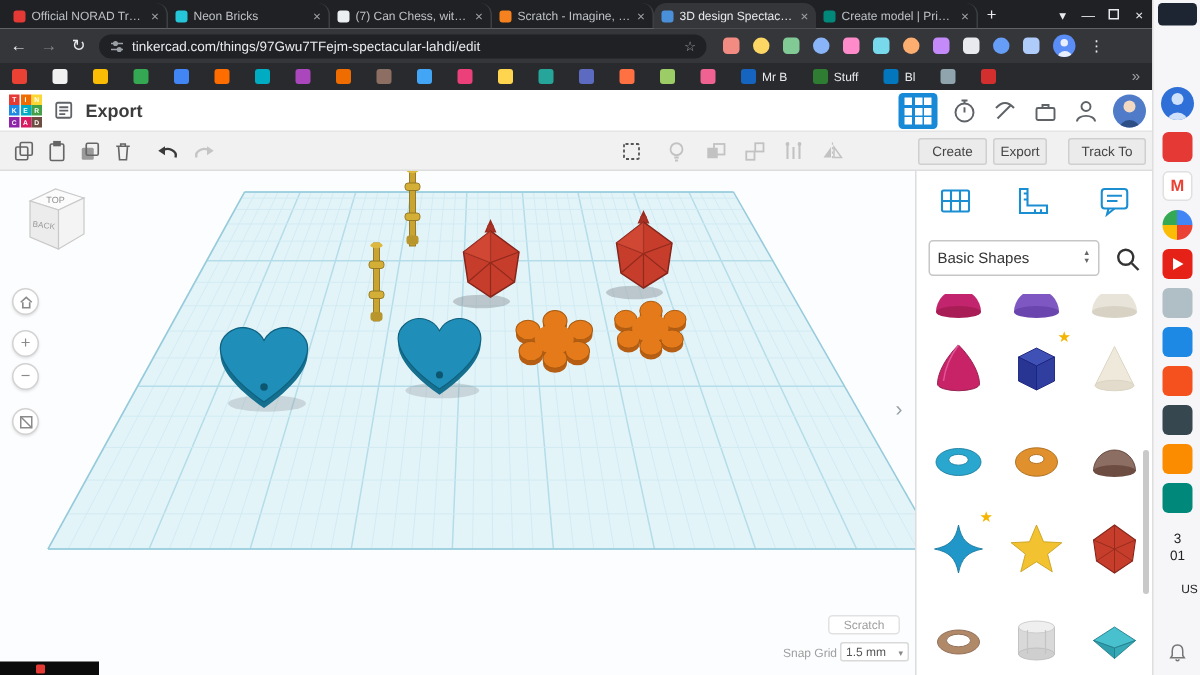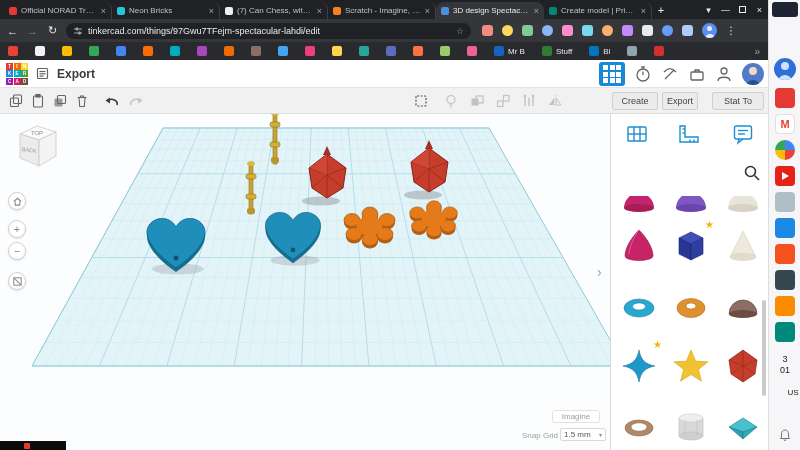--- a/index.html
+++ b/index.html
@@ -350,21 +350,21 @@
     <svg class="aicon" style="left:547px" viewBox="0 0 16 16">
         <g fill="#c2c2c2">
           <polygon points="2,12 7,12 7,5"></polygon>
           <polygon points="14,12 9,12 9,5" fill="none" stroke="#c2c2c2" stroke-width="1"></polygon>
         </g>
         <line x1="8" y1="2" x2="8" y2="14" stroke="#c2c2c2" stroke-width="0.8" stroke-dasharray="1.5 1.5"></line>
       </svg>
 
     <div class="btn" style="left:612px;width:46px">Create</div>
     <div class="btn" style="left:662px;width:36px">Export</div>
-    <div class="btn" style="left:712px;width:52px">Stat To</div>
+    <div class="btn" style="left:712px;width:52px">Track To</div>
   </div>
 
   <div class="viewport">
     <svg id="plane-grid" width="610" height="336">
         <polygon points="163,14 489,14 625,252 32,252" fill="#e3f4f9"></polygon>
         <line x1="163.17045454545456" y1="14" x2="32" y2="252" stroke="#b4dde9" stroke-width="1"></line>
         <line x1="170.57274449035816" y1="14" x2="45.47727272727273" y2="252" stroke="#cfeaf2" stroke-width="0.6"></line>
         <line x1="177.9750344352617" y1="14" x2="58.95454545454545" y2="252" stroke="#cfeaf2" stroke-width="0.6"></line>
         <line x1="185.3773243801653" y1="14" x2="72.43181818181819" y2="252" stroke="#cfeaf2" stroke-width="0.6"></line>
         <line x1="192.77961432506888" y1="14" x2="85.9090909090909" y2="252" stroke="#cfeaf2" stroke-width="0.6"></line>
@@ -544,21 +544,21 @@
       <svg width="11" height="11" viewBox="0 0 12 12">
           <g stroke="#8a8a8a" stroke-width="1.1" fill="none">
             <rect x="2" y="2" width="8" height="8"></rect>
             <line x1="2" y1="2" x2="10" y2="10"></line>
           </g>
         </svg>
     </div>
 
     <div class="collapse">›</div>
 
-    <div class="settings-btn">Imagine</div>
+    <div class="settings-btn">Scratch</div>
     <div class="snap-label">Snap Grid</div>
     <div class="snap-dd">
       <span>1.5 mm</span>
       <span style="font-size:6px;color:#888">▾</span>
     </div>
   </div>
 
   <div class="panel">
     <svg class="picon" style="left:14px" viewBox="0 0 24 24">
         <g stroke="#1b8ed1" stroke-width="1.4" fill="none">
@@ -579,20 +579,27 @@
       </svg>
     <svg class="picon" style="left:120px" viewBox="0 0 24 24">
         <g stroke="#1b8ed1" stroke-width="1.4" fill="none">
           <rect x="3.5" y="4" width="17" height="13" rx="2"></rect>
           <path d="M8 17 L7 21 L12 17"></path>
           <line x1="7" y1="8.5" x2="17" y2="8.5"></line>
           <line x1="7" y1="12" x2="14" y2="12"></line>
         </g>
       </svg>
 
+    <div class="pdd">
+      <span>Basic Shapes</span>
+      <span class="spin">
+        <span>▲</span>
+        <span>▼</span>
+      </span>
+    </div>
     <svg class="searchbtn" viewBox="0 0 18 18">
         <g stroke="#333" stroke-width="1.6" fill="none">
           <circle cx="7.5" cy="7.5" r="5"></circle>
           <line x1="11.5" y1="11.5" x2="16" y2="16"></line>
         </g>
       </svg>
 
     <div class="shape-scroll">
 
       <svg class="tile" style="left:8px;top:-18px" viewBox="0 0 40 40">

